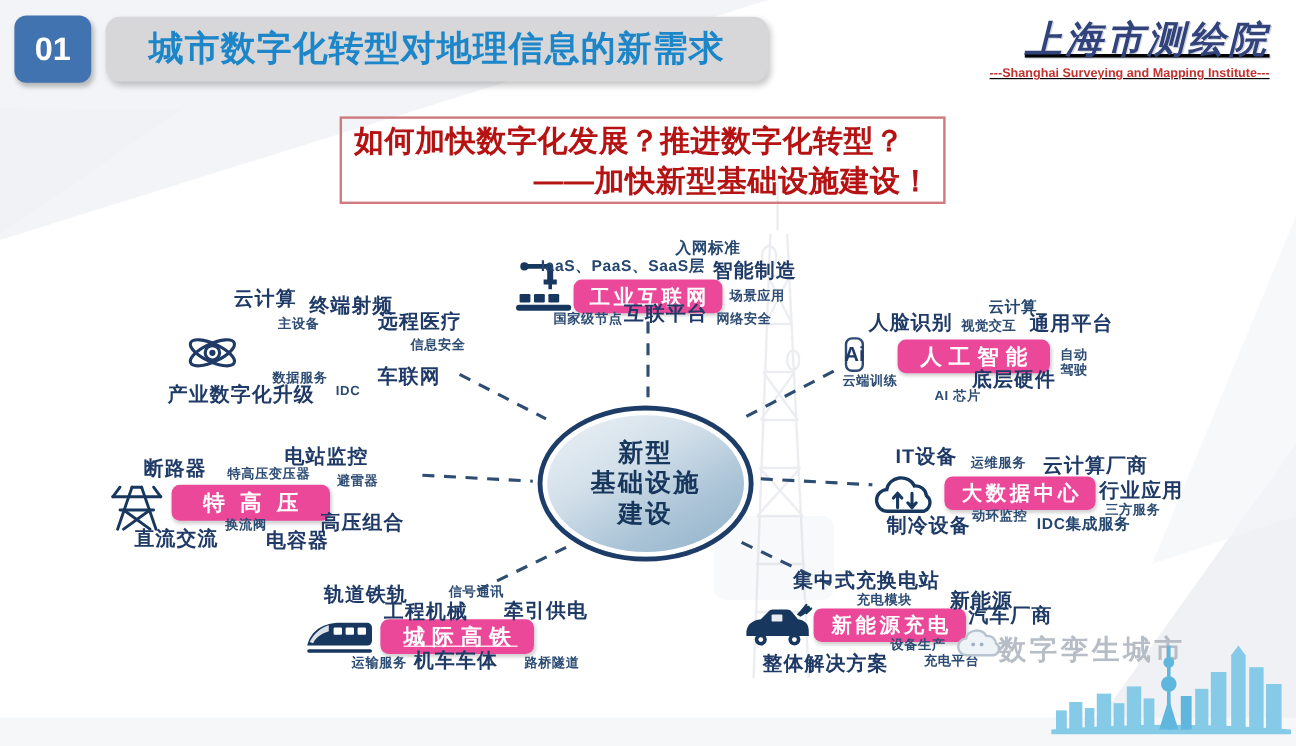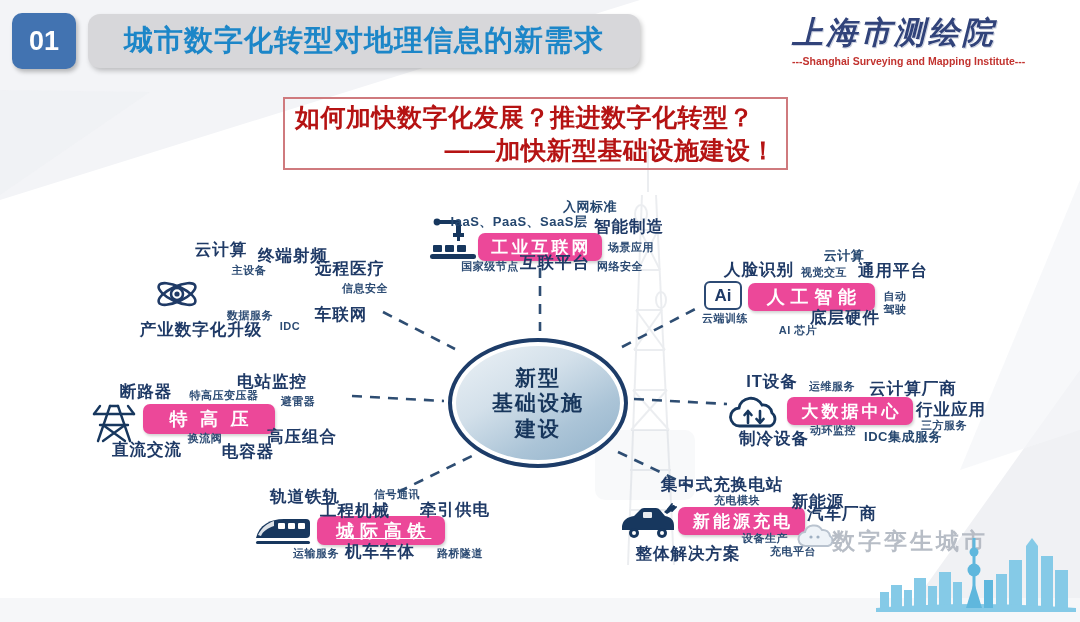--- a/index.html
+++ b/index.html
@@ -8,21 +8,21 @@
   .abs{position:absolute;}
   svg{display:block;}
 
   
   .badge{left:12px;top:13px;width:64px;height:56px;background:#4273b1;border-radius:10px;
          color:#fff;font-size:27px;font-weight:bold;display:flex;align-items:center;justify-content:center;
          box-shadow:2px 3px 4px rgba(0,0,0,.25);}
   .title-pill{left:88px;top:14px;width:552px;height:54px;background:#d7d7da;border-radius:12px;
          display:flex;align-items:center;justify-content:center;box-shadow:2px 3px 5px rgba(0,0,0,.22);}
   .title-pill span{color:#1c86c8;font-size:29px;font-weight:bold;letter-spacing:1px;}
-  .logo{right:8px;top:12px;width:280px;text-align:left;}
+  .logo{right:22px;top:12px;width:280px;text-align:right;text-decoration:underline;}
   .logo .cn{font-family:"DejaVu Serif","Liberation Serif",serif;font-style:italic;font-weight:bold;
             font-size:31px;color:#31437a;letter-spacing:3px;text-shadow:0 0 1px #fff, 1px 1px 0 rgba(49,67,122,.25);}
   .logo .en{font-size:10.5px;color:#c2332f;font-weight:bold;margin-top:1px;}
 
   
   .qbox{left:283px;top:97px;width:505px;height:73px;border:2px solid #cf7a7e;box-sizing:border-box;
         display:flex;flex-direction:column;justify-content:center;padding:2px 10px;}
   .qbox .l1{color:#b51313;font-size:25px;font-weight:bold;text-align:left;letter-spacing:.5px;}
   .qbox .l2{color:#b51313;font-size:25px;font-weight:bold;text-align:right;letter-spacing:.5px;}
 
@@ -38,21 +38,21 @@
         border-radius:7px;display:flex;align-items:center;justify-content:center;box-sizing:border-box;
         letter-spacing:.32em;text-indent:.32em;box-shadow:1px 2px 3px rgba(0,0,0,.18);}
 
   
   .sat{position:absolute;transform:translateX(-50%);color:#1f3a66;white-space:pre-line;text-align:center;
        font-weight:bold;line-height:1.15;}
   .sat.lg{font-size:16.5px;letter-spacing:1px;}
   .sat.md{font-size:13px;color:#25476f;letter-spacing:.5px;}
   .sat.sm{font-size:11px;color:#2d4c74;letter-spacing:.5px;}
 
-  .ai-box{left:704px;top:281px;width:38px;height:29px;border:2.5px solid #2c4a74;border-radius:6px;
+  .ai-box{left:704px;top:281px;width:16px;height:29px;border:2.5px solid #2c4a74;border-radius:6px;
         background:#fff;display:flex;align-items:center;justify-content:center;
         color:#1f3a66;font-weight:bold;font-size:17px;box-sizing:border-box;}
 
   
   .wm-text{left:832px;top:526px;color:#b4bac3;font-size:23px;font-weight:bold;letter-spacing:3px;opacity:.95;}
 </style>
 </head>
 <body>
 
 <div class="stage">

